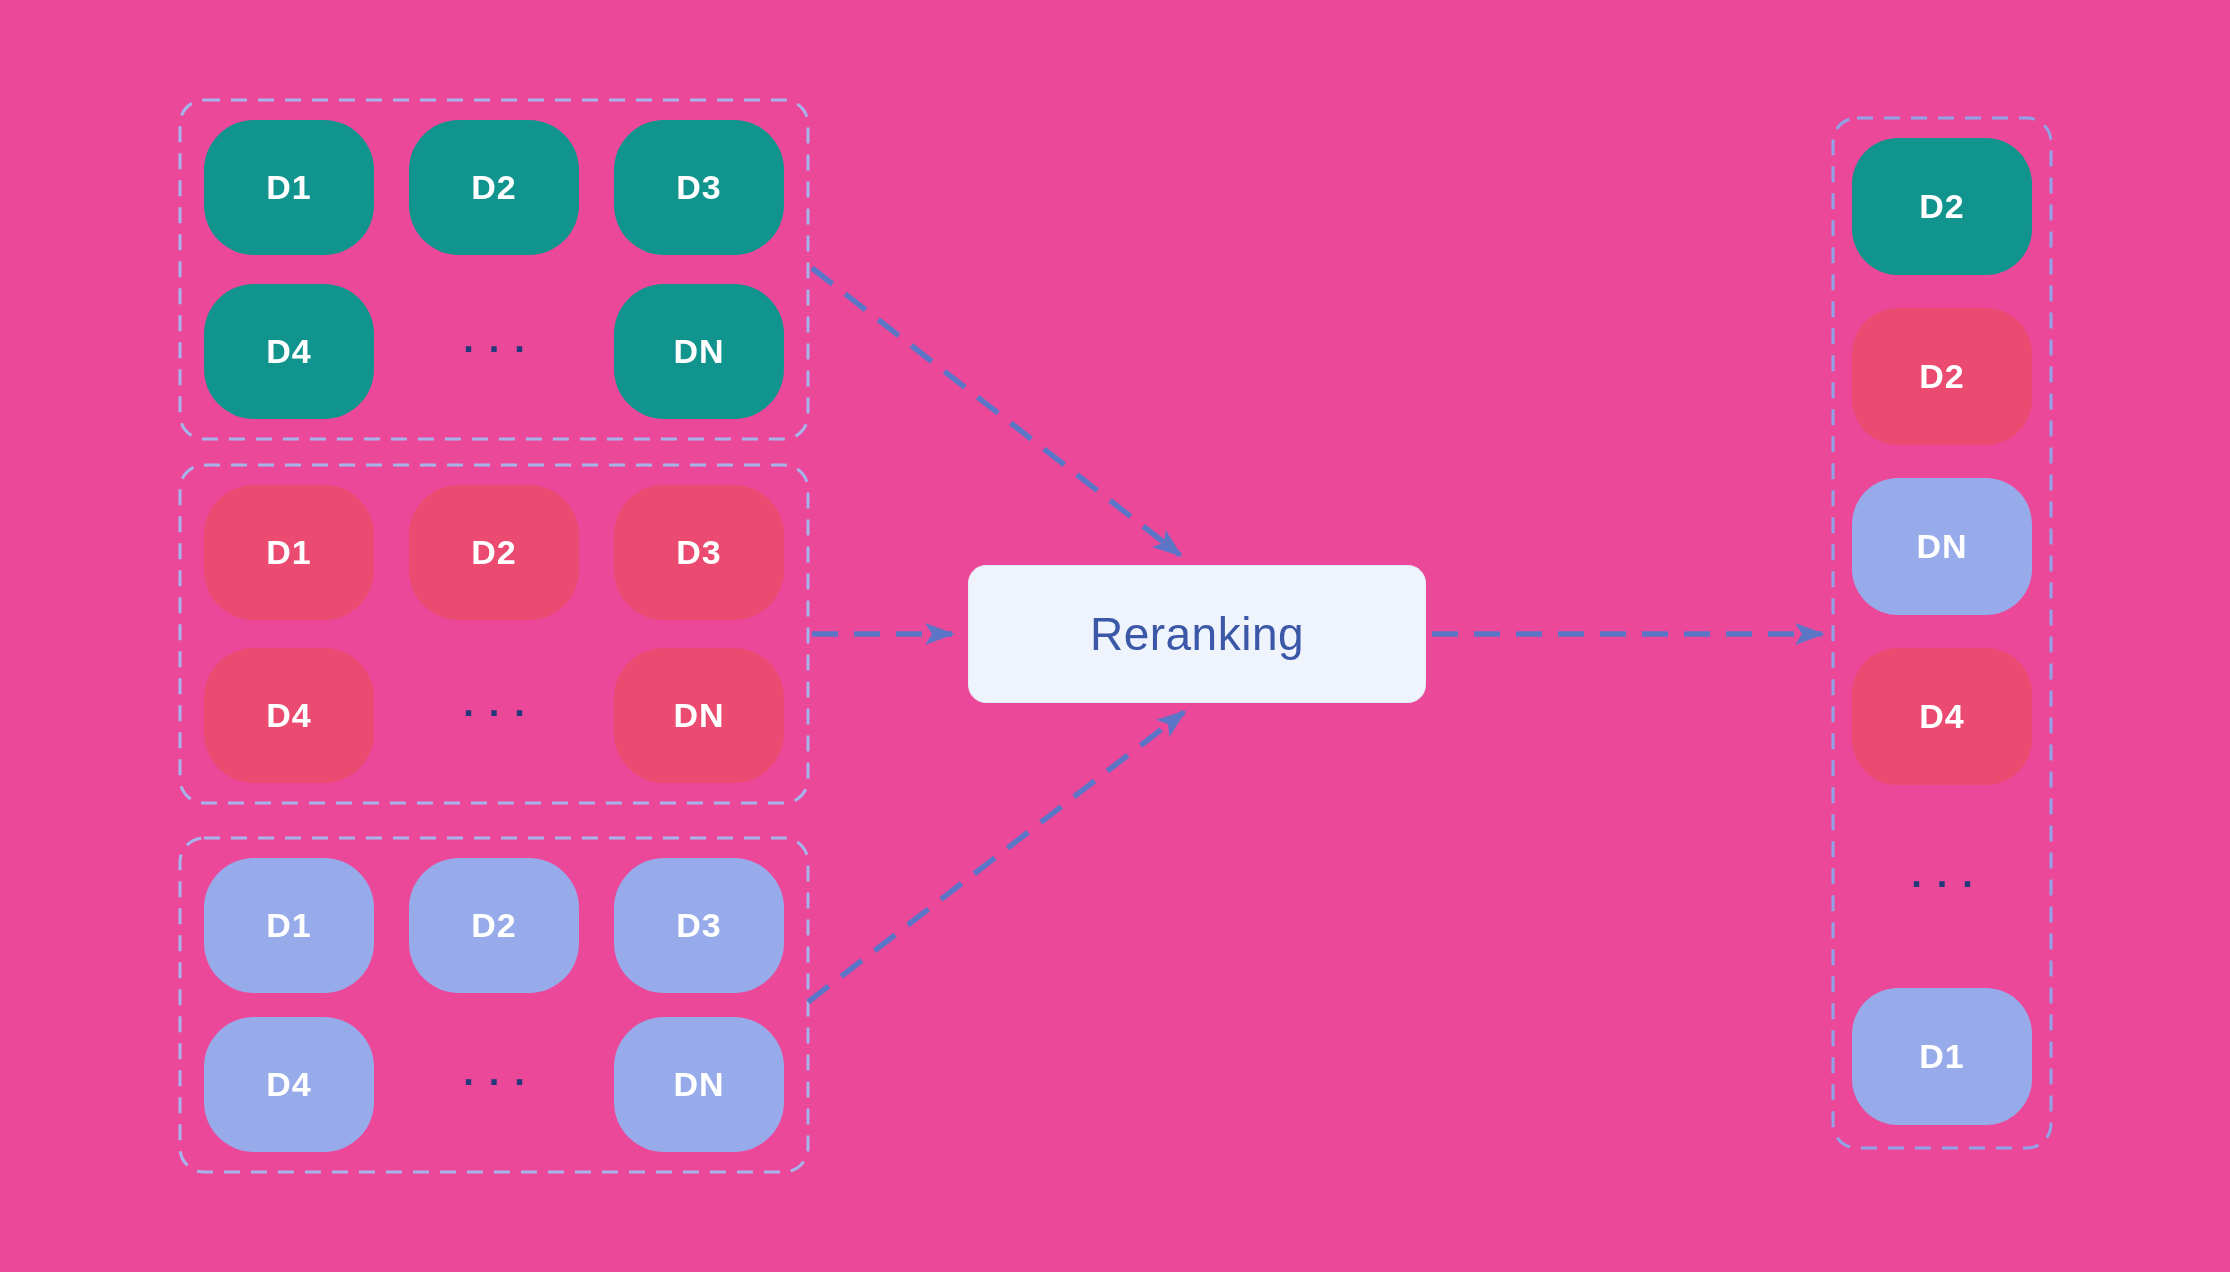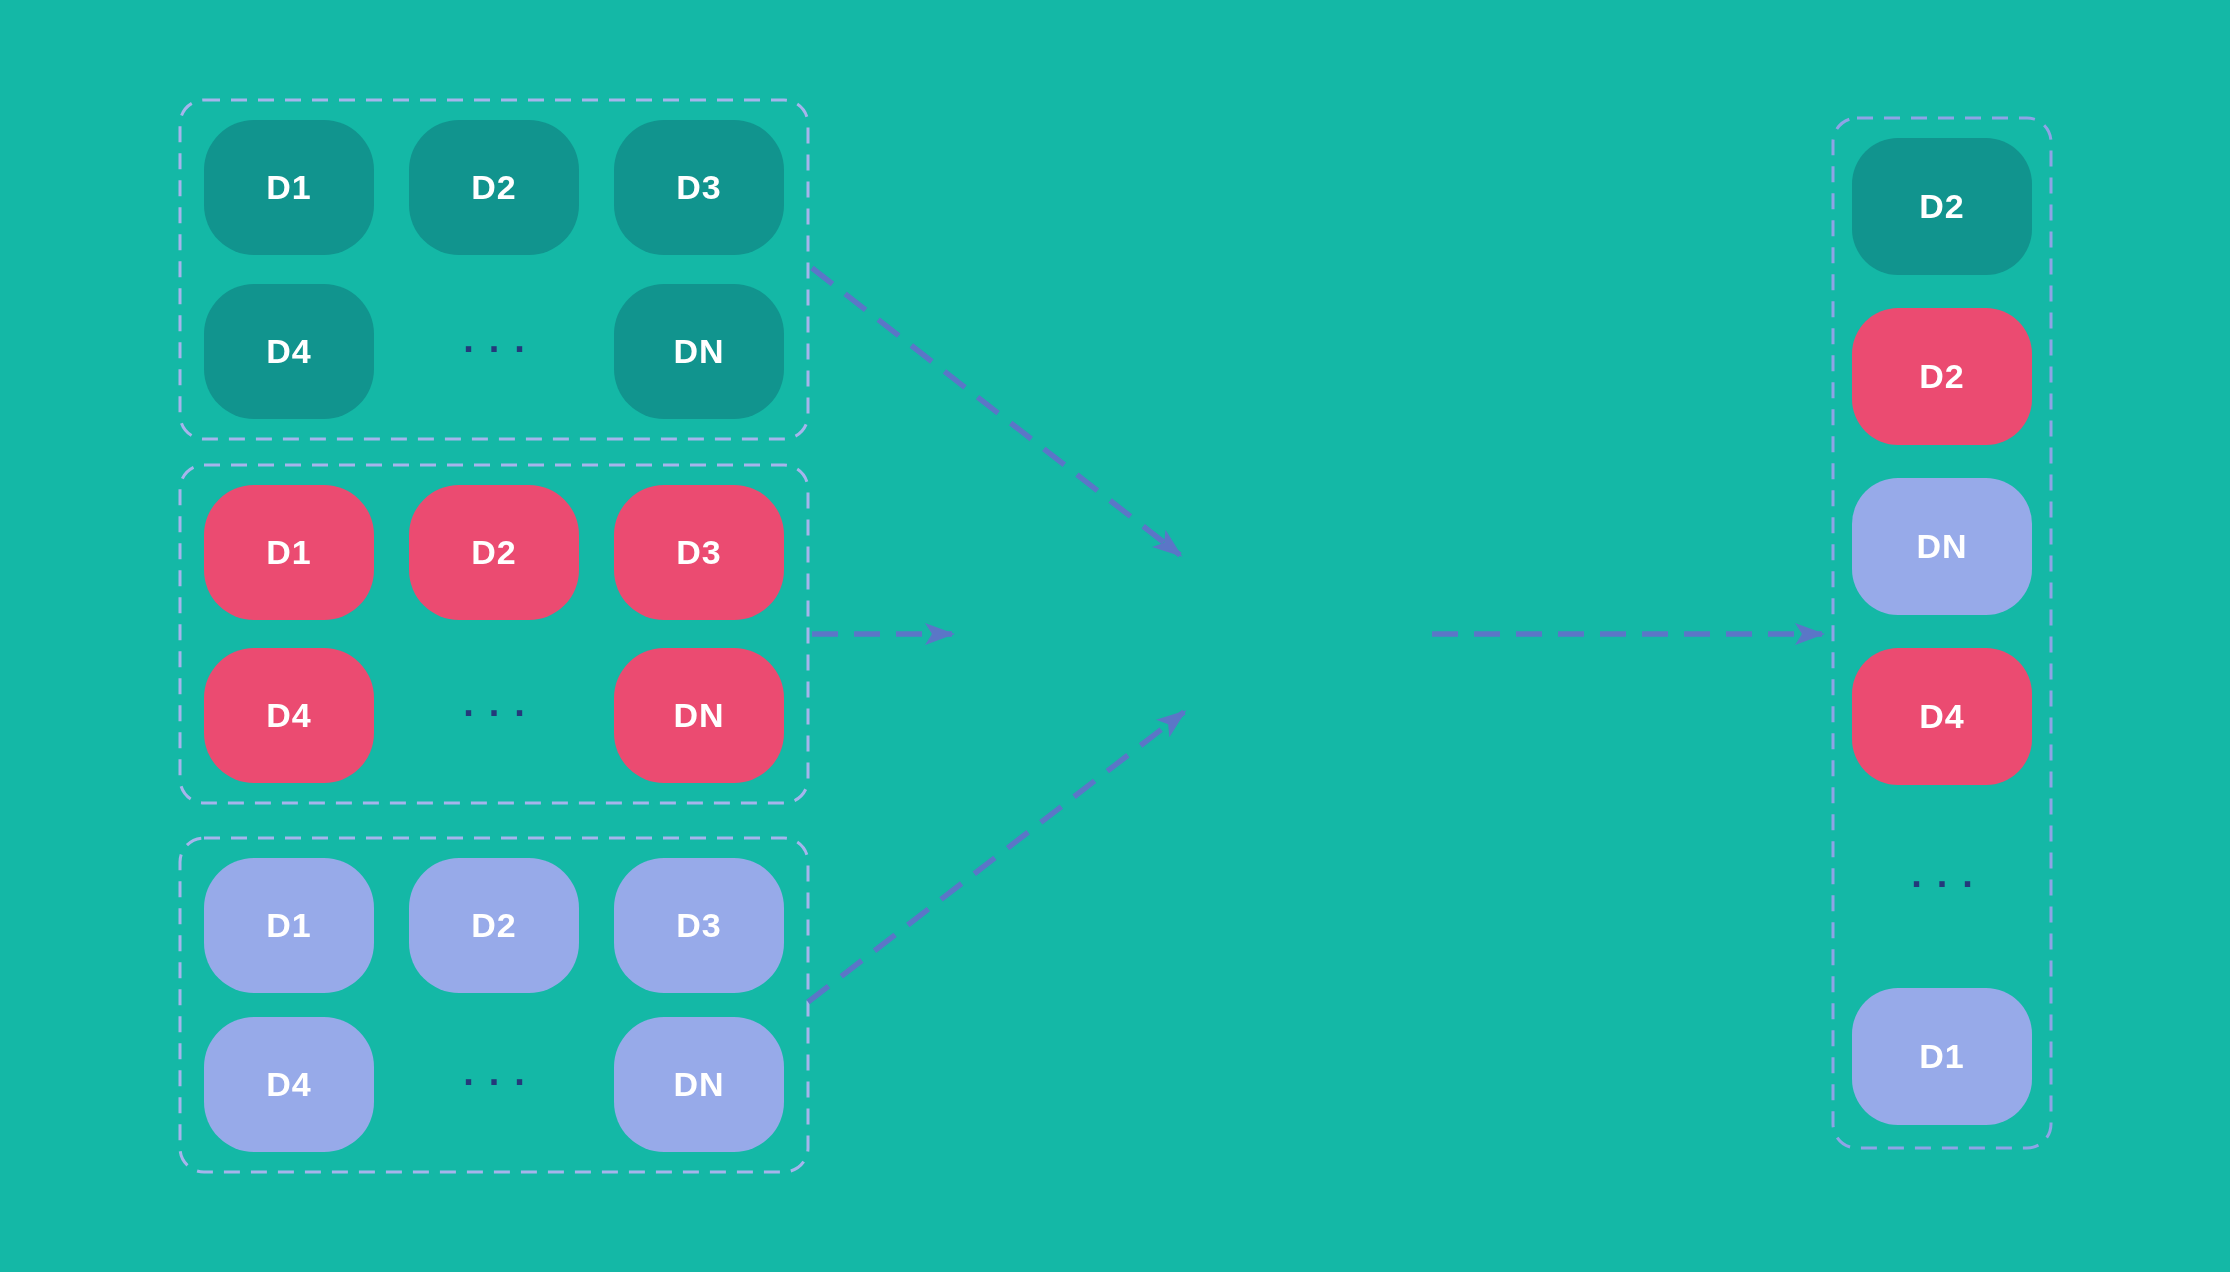--- a/index.html
+++ b/index.html
@@ -1,20 +1,20 @@
 <!DOCTYPE html>
 <html style="--teal: #11948e; --pink: #eb4b71; --lavender: #97aae9; --arrow: #5b76c7; --group_border: #a6b4ec; --column_border: #8fa3e6; --process_bg: #eff3fc; --process_border: #e2e9f8; --process_text: #3a57a8; --dots: #24397b; --chip_text: #ffffff;"><head>
 <meta charset="utf-8">
 <style>
   html, body { margin: 0; padding: 0; background: #ffffff; }
   .canvas {
     position: relative;
     width: 2230px;
     height: 1272px;
-    background: #14b8a6;
+    background: #ec4899;
     overflow: hidden;
     font-family: "Liberation Sans", "DejaVu Sans", sans-serif;
   }
   svg.overlay {
     position: absolute;
     inset: 0;
     width: 2230px;
     height: 1272px;
     z-index: 0;
   }
@@ -170,20 +170,23 @@
     <div class="chip c-lavender">D1</div>
     <div class="chip c-lavender">D2</div>
     <div class="chip c-lavender">D3</div>
     <div class="chip c-lavender">D4</div>
     <div class="dots-cell">
       <span class="dots">...</span>
     </div>
     <div class="chip c-lavender">DN</div>
   </div>
 
+  <div class="process-box">
+    <span class="process-label">Reranking</span>
+  </div>
 
   <div class="result-column">
     <div class="chip c-teal">D2</div>
     <div class="chip c-pink">D2</div>
     <div class="chip c-lavender">DN</div>
     <div class="chip c-pink">D4</div>
     <div class="dots-cell">
       <span class="dots">...</span>
     </div>
     <div class="chip c-lavender">D1</div>

